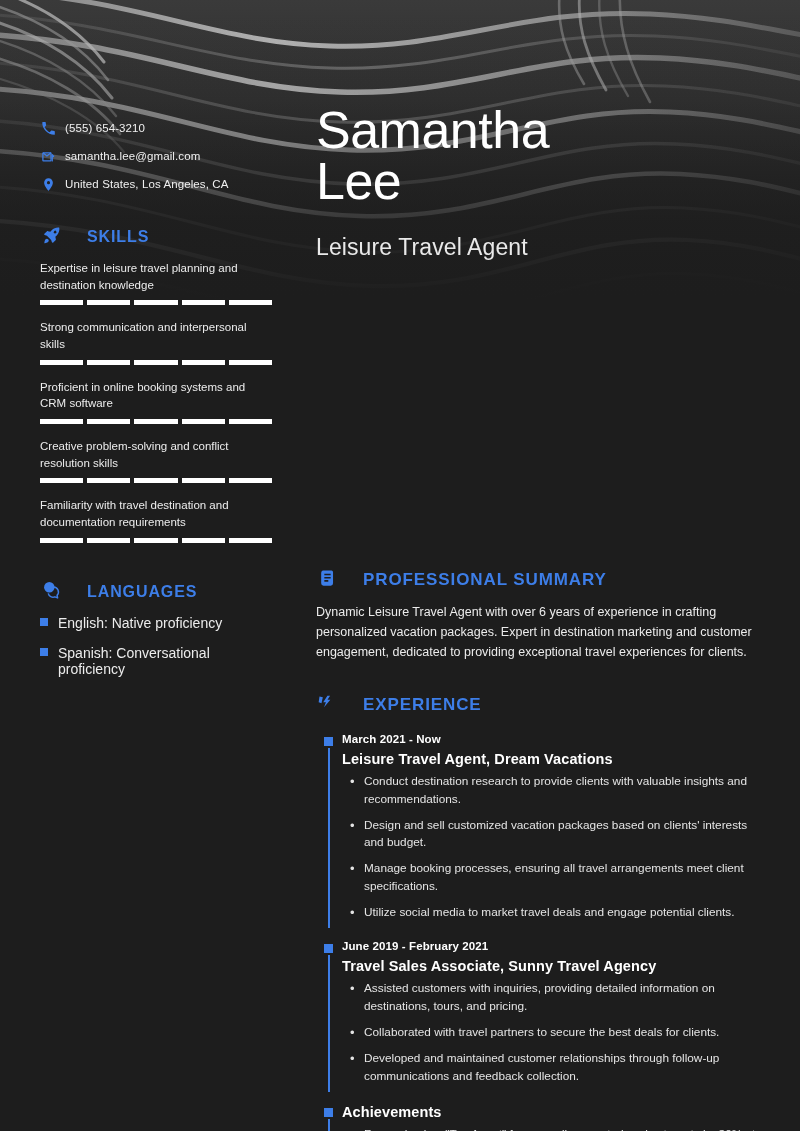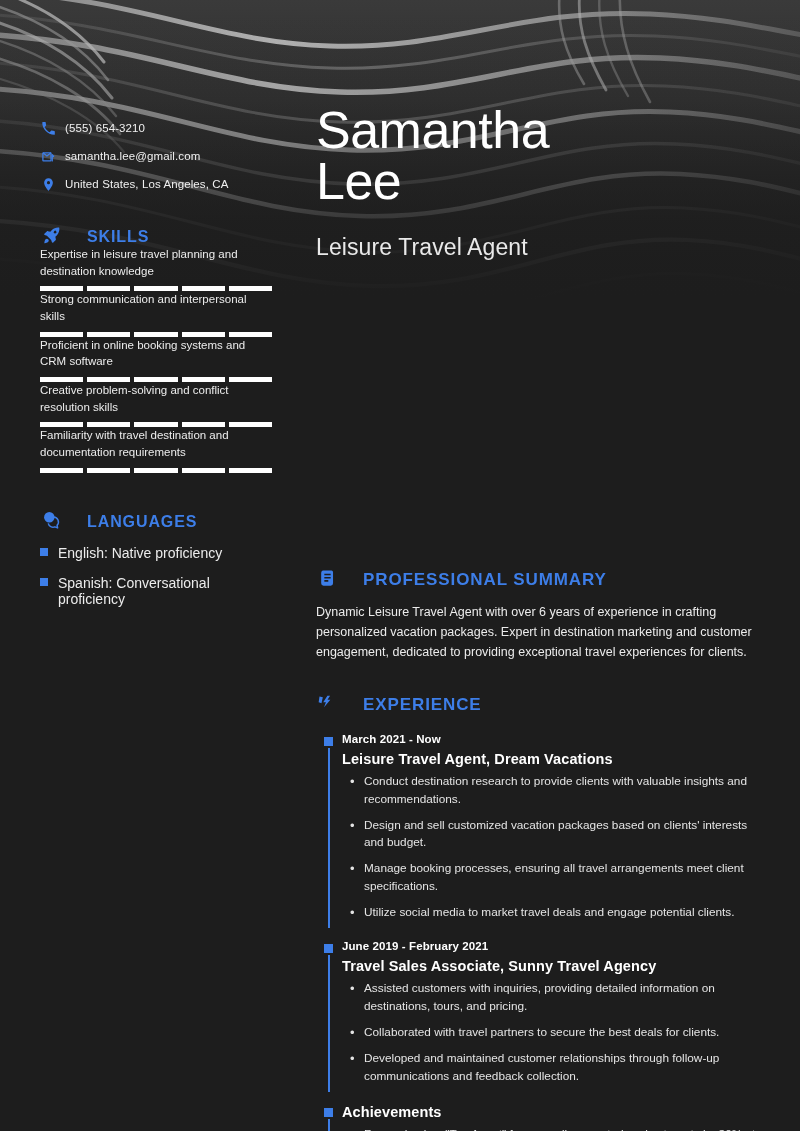--- a/index.html
+++ b/index.html
@@ -48,21 +48,21 @@
   .job-title{ margin-top:27px; font-size:23px; font-weight:400; color:#e9e9e9; letter-spacing:.1px; }
 
   
   .sec-head{ display:flex; align-items:flex-end; gap:25px; }
   .sec-head .ico{ width:22px; height:22px; flex:0 0 22px; display:flex; align-items:center; justify-content:center; }
   .sec-head .label{ color:#3d7ee8; font-size:16px; font-weight:700; letter-spacing:.9px; }
   .sec-head.small .label{ font-size:17px; }
 
   
   #skills-section{ margin-top:32px; }
-  .skill{ }
+  .skill{ margin-top:14px; }
   .skill:first-child{ margin-top:17px; }
   .skill-name{ font-size:11.5px; line-height:1.45; color:#ececec; }
   .skill-bar{ display:flex; gap:4px; margin-top:7px; }
   .skill-bar i{ flex:1; height:5px; background:#ffffff; display:block; }
 
   
   #languages-section{ margin-top:36px; }
   .lang-item{ display:flex; align-items:flex-start; gap:10px; margin-top:14px; }
   .lang-item:first-of-type{ margin-top:17px; }
   .sq{ width:8px; height:8px; background:#3d7ee8; flex:0 0 8px; margin-top:3px; }

